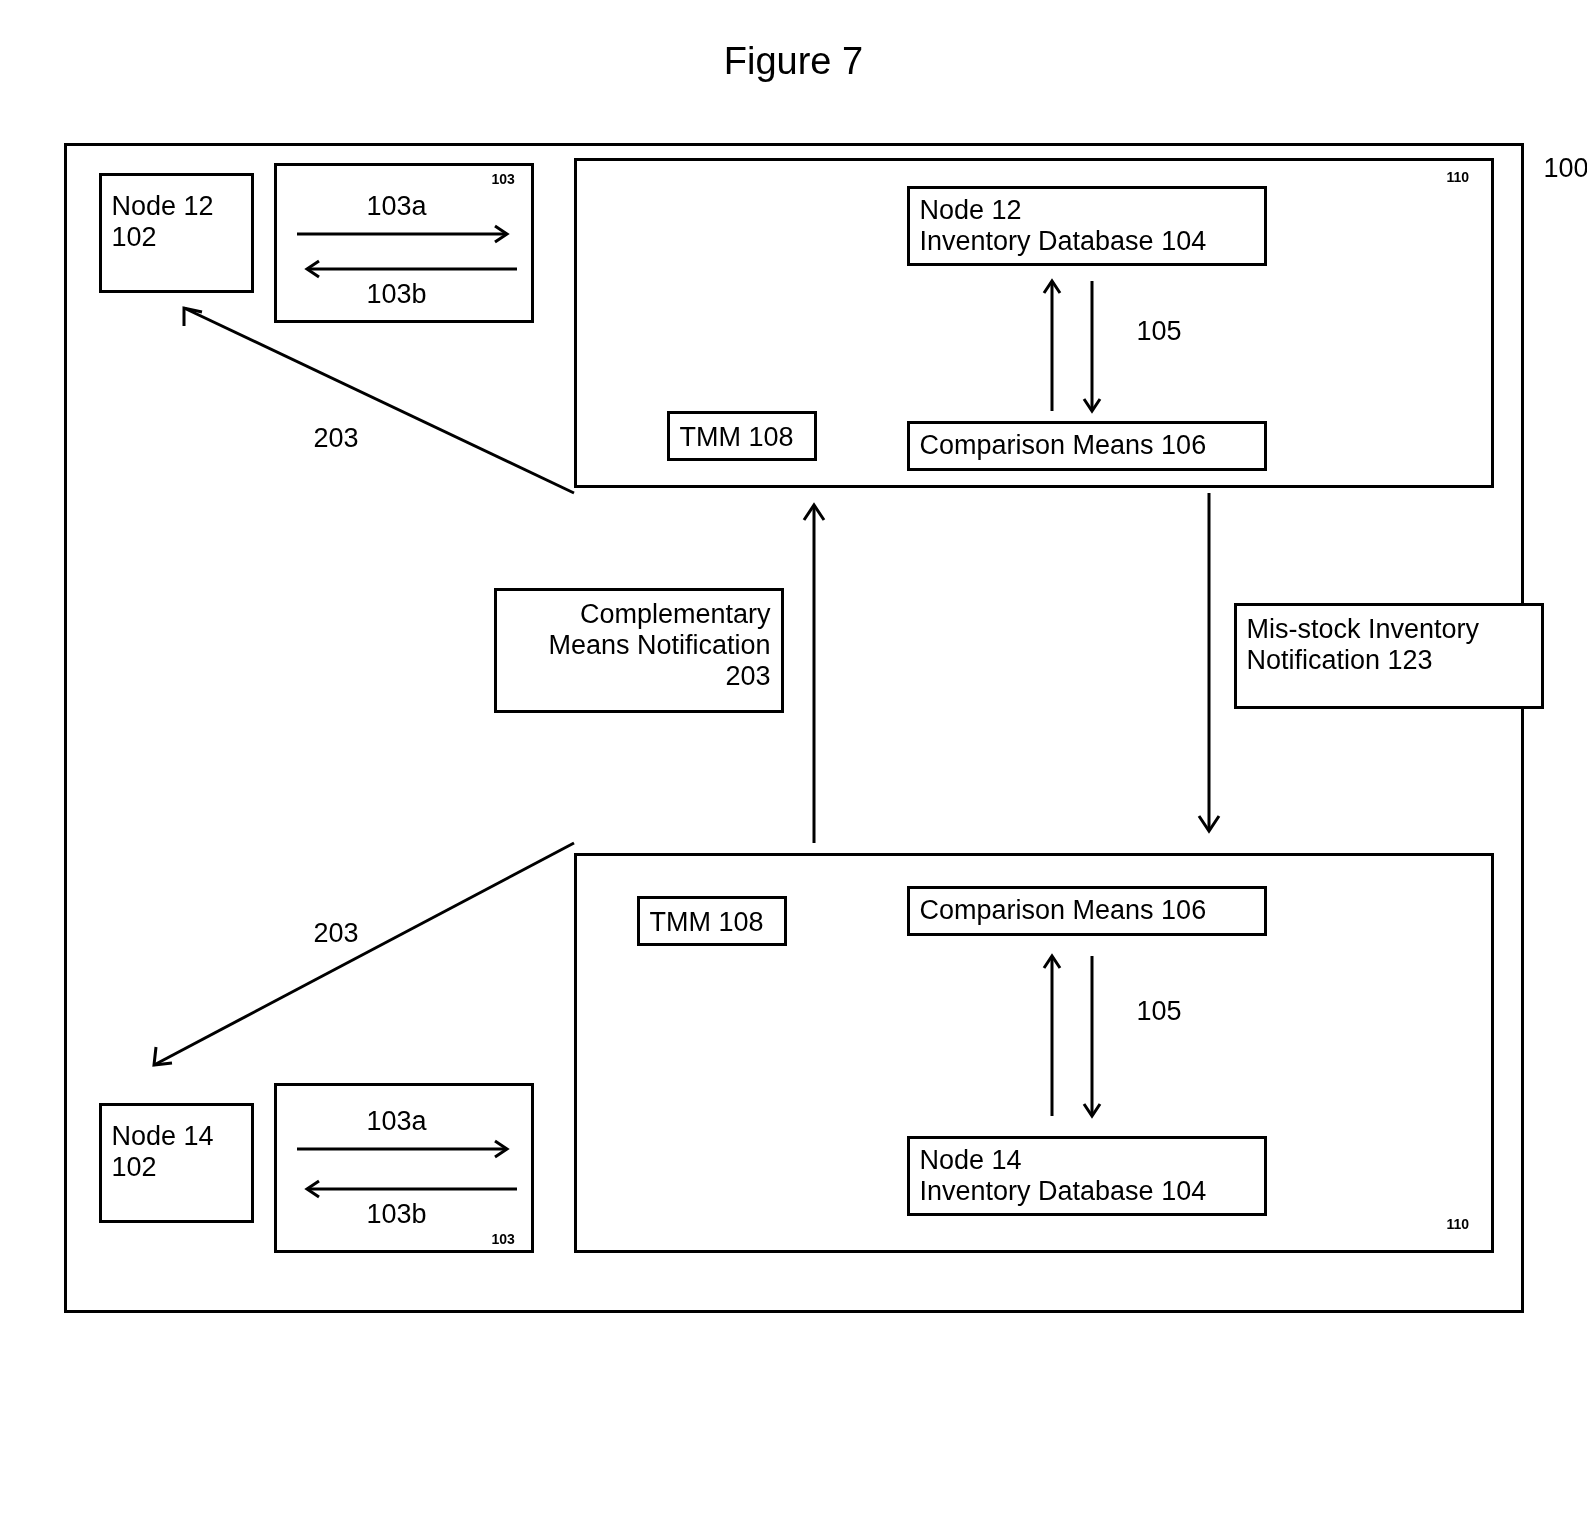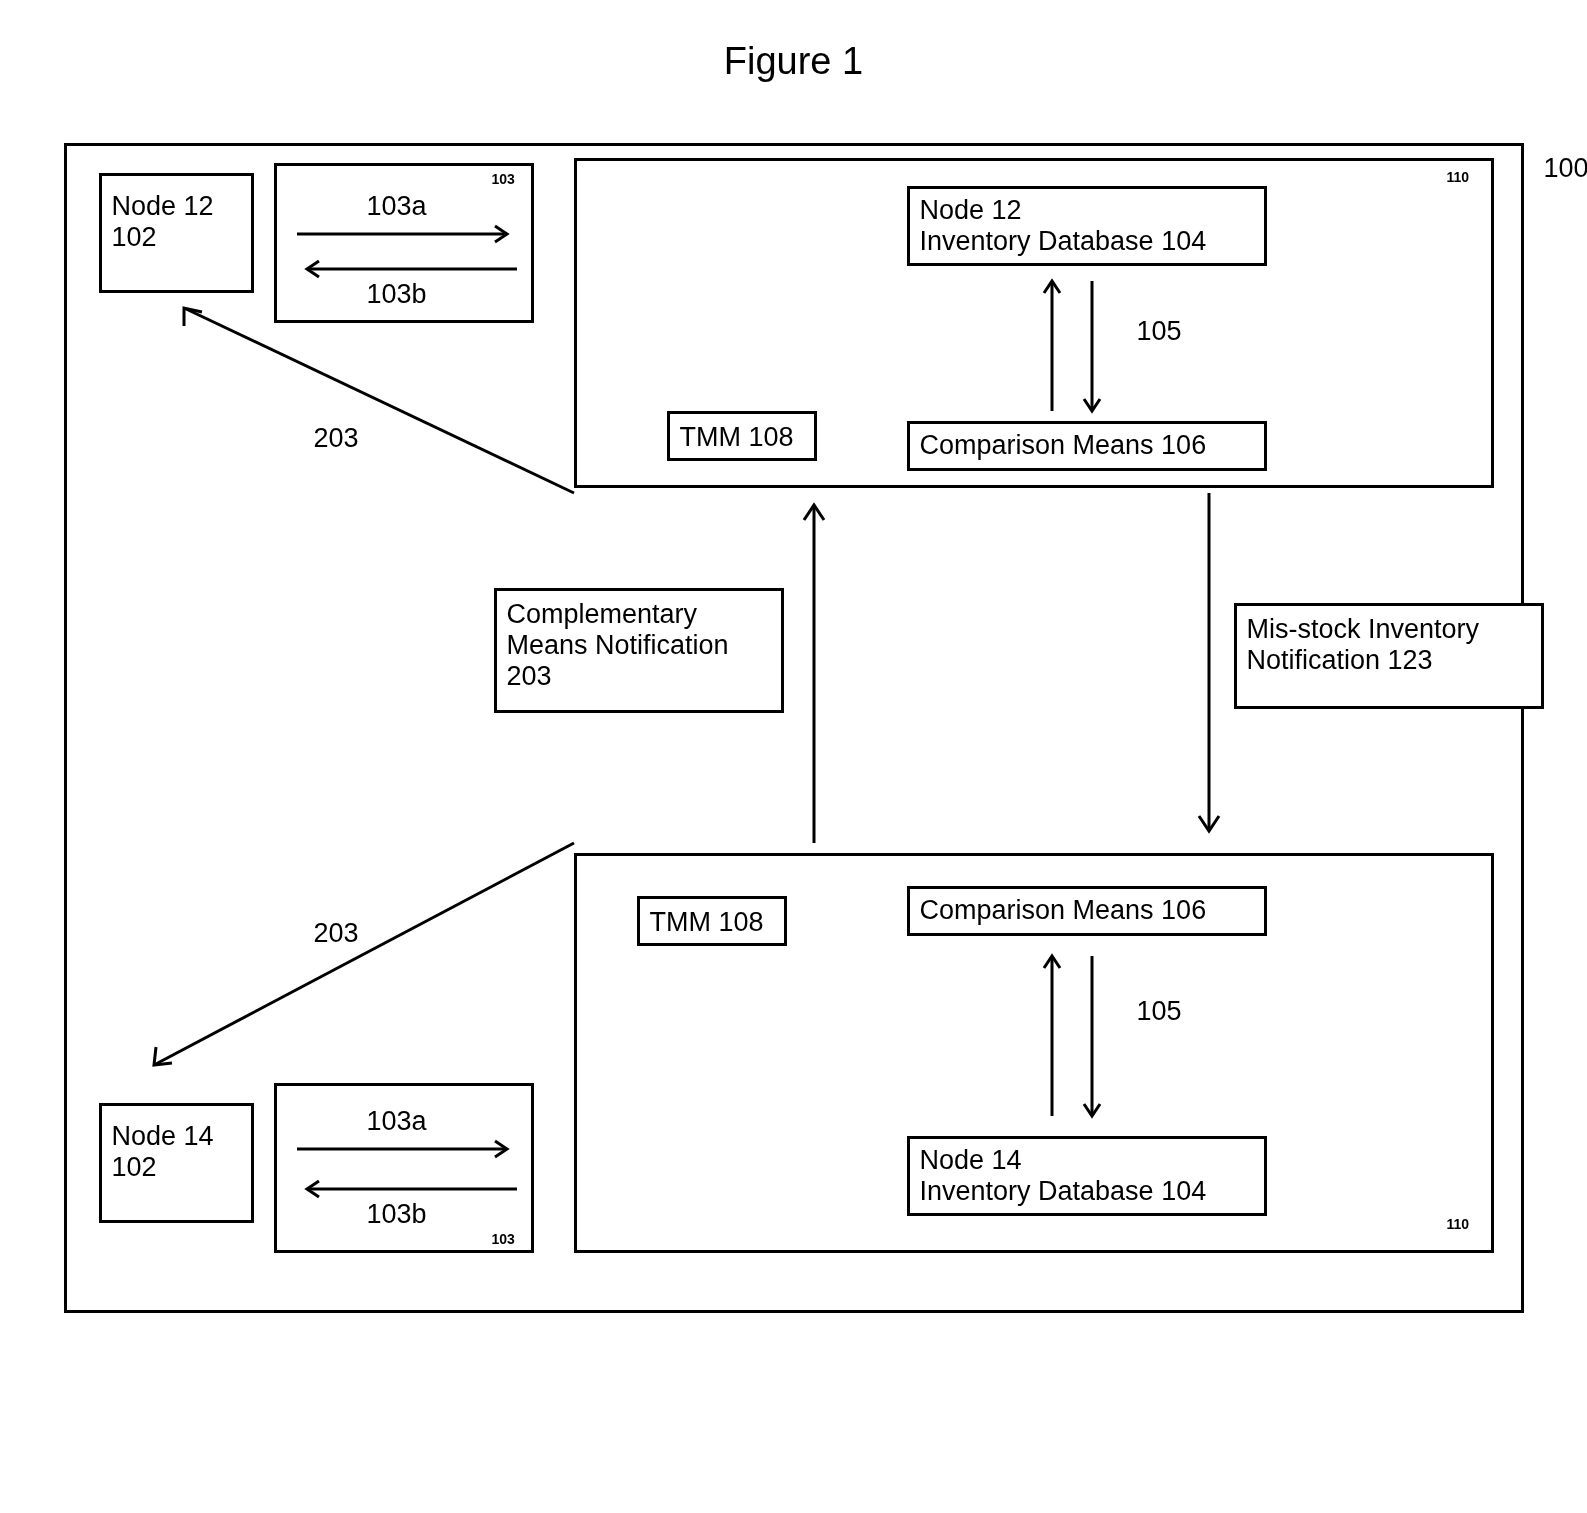--- a/index.html
+++ b/index.html
@@ -58,21 +58,21 @@
     }
     .arrowhead {
       fill: none;
       stroke: #000;
       stroke-width: 3;
     }
   </style>
 </head>
 <body>
 
-<div class="figure-title">Figure 1</div>
+<div class="figure-title">Figure 7</div>
 
 <div class="diagram-container">
 
   <div class="outer-box"></div>
   <div class="label" style="left:1500px; top:10px; font-weight:normal;">100</div>
 
   <div class="box" style="left:55px; top:30px; width:155px; height:120px; padding:15px 10px;">
     <div>Node 12</div>
     <div>102</div>
   </div>
@@ -115,21 +115,21 @@
     </svg>
     <div class="label" style="left:560px; top:155px;">105</div>
   </div>
 
   <svg class="arrow" style="left:130px; top:155px; width:400px; height:195px;">
     <line x1="10" y1="10" x2="400" y2="195"></line>
     <path class="arrowhead" d="M 10 28 L 10 10 L 28 14"></path>
   </svg>
   <div class="label" style="left:270px; top:280px;">203</div>
 
-  <div class="box" style="left:450px; top:445px; width:290px; height:125px; padding:8px 10px;">
+  <div class="box" style="left:450px; top:445px; width:290px; height:125px; padding:8px 10px;text-align:right;">
     <div>Complementary</div>
     <div>Means Notification</div>
     <div>203</div>
   </div>
 
   <svg class="arrow" style="left:755px; top:350px; width:30px; height:350px;">
     <line x1="15" y1="12" x2="15" y2="350"></line>
     <path class="arrowhead" d="M 5 27 L 15 12 L 25 27"></path>
   </svg>
 

